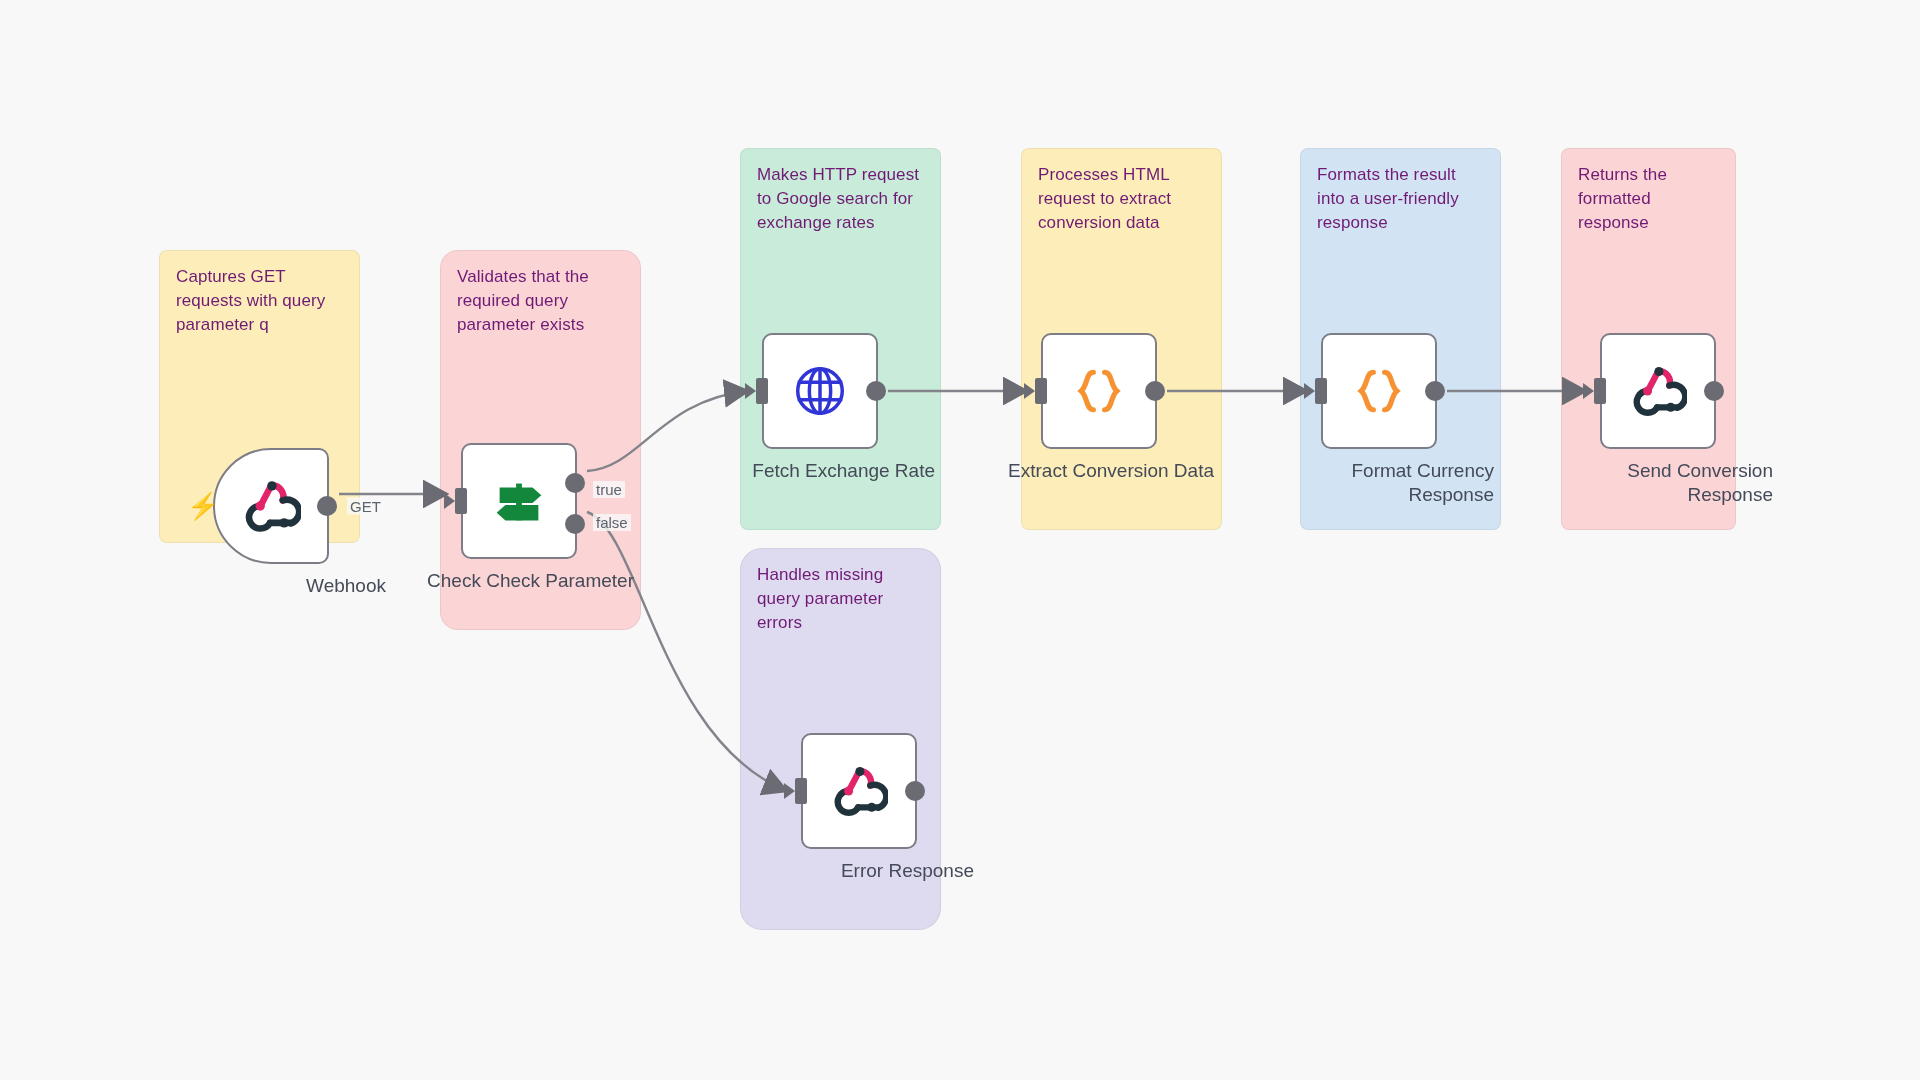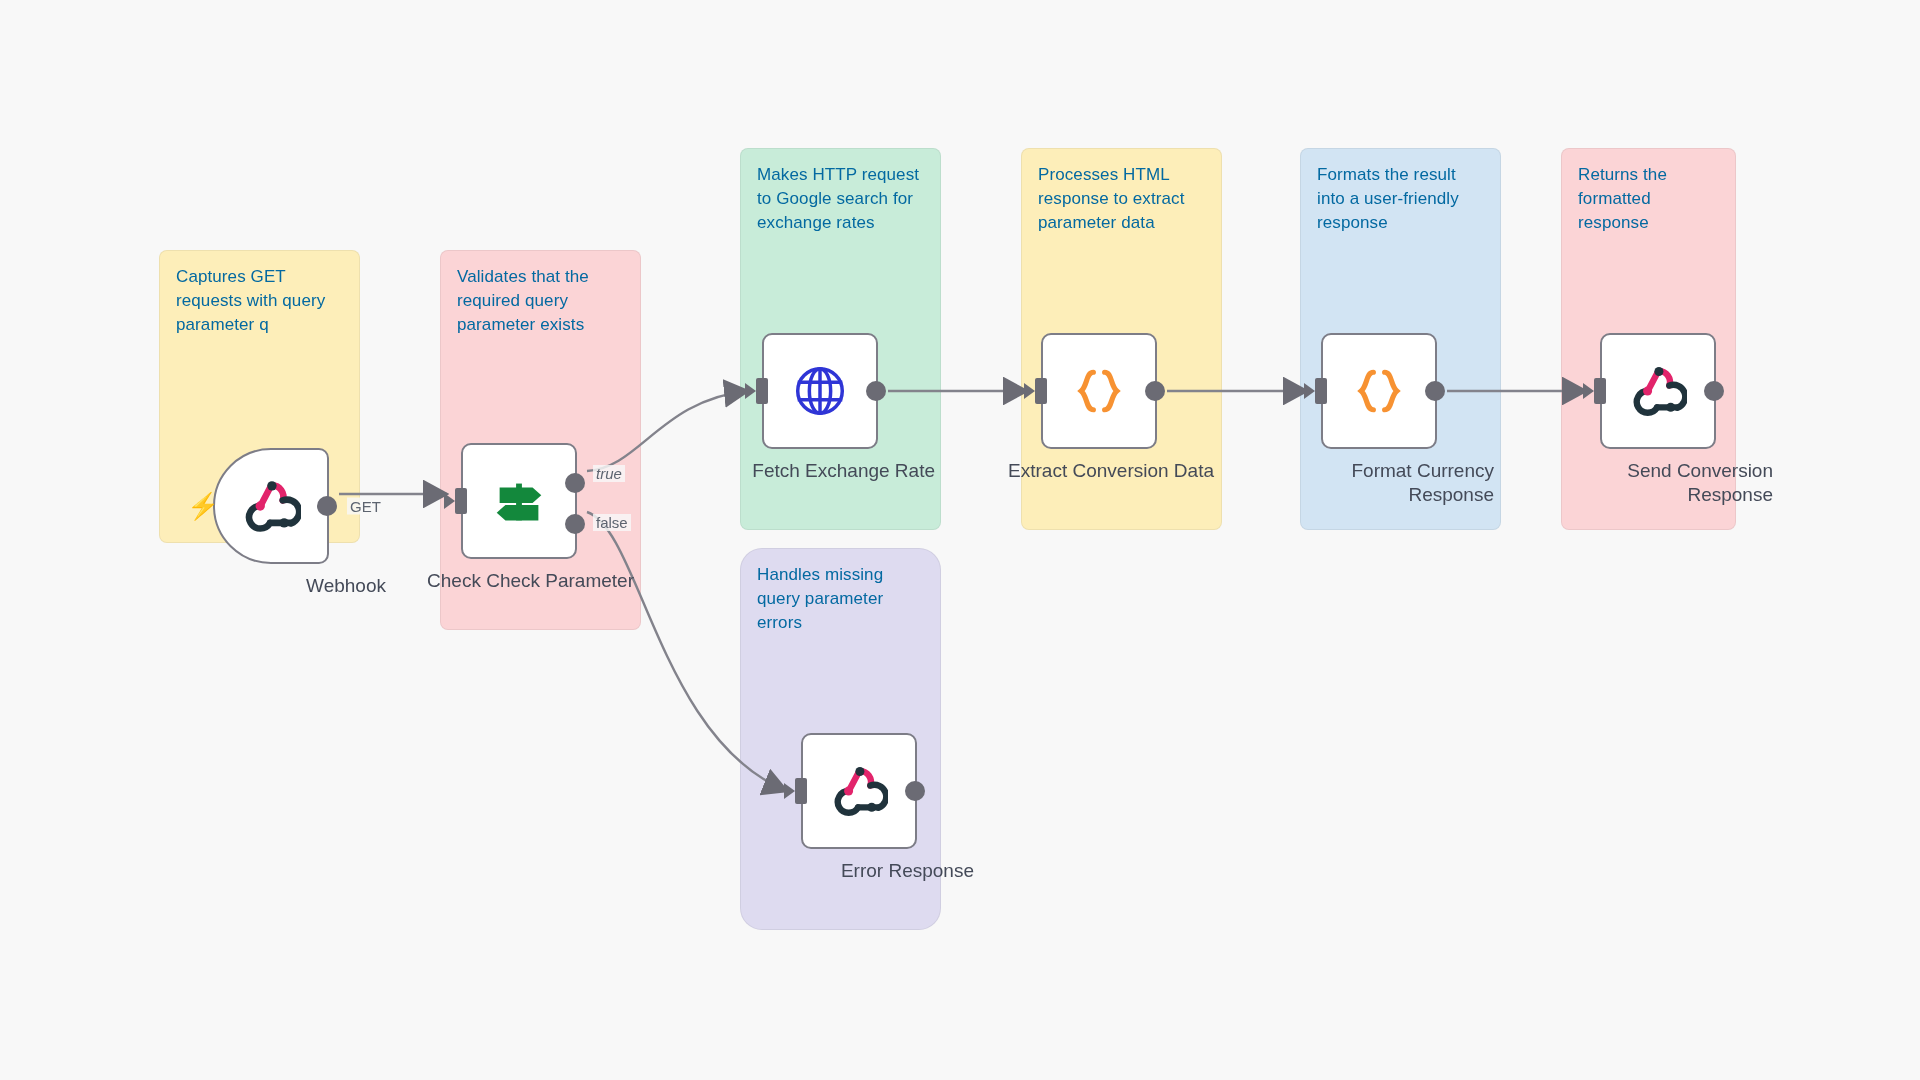--- a/index.html
+++ b/index.html
@@ -26,21 +26,21 @@
     box-sizing: border-box;
     border: 1px solid rgba(0,0,0,0.06);
   }
   .sticky-text {
     position: absolute;
     top: 14px;
     left: 16px;
     right: 14px;
     font-size: 17px;
     line-height: 1.42;
-    color: #0369a1;
+    color: #701a75;
     white-space: pre-line;
     letter-spacing: 0.1px;
   }
 
   
   #edges {
     position: absolute;
     left: 0; top: 0;
     width: 1920px;
     height: 1080px;
@@ -130,28 +130,28 @@
   }
 </style>
 </head>
 <body>
 
 <div id="canvas">
 
   <div class="sticky" id="sticky-0" style="left: 159px; top: 250px; width: 201px; height: 293px; background: rgb(253, 238, 185);">
     <div class="sticky-text">Captures GET requests with query parameter q</div>
   </div>
-  <div class="sticky" id="sticky-1" style="left: 440px; top: 250px; width: 201px; height: 380px; background: rgb(251, 212, 214);">
+  <div class="sticky" id="sticky-1" style="left: 440px; top: 250px; width: 201px; height: 380px; background: rgb(251, 212, 214); border-radius: 18px;">
     <div class="sticky-text">Validates that the required query parameter exists</div>
   </div>
   <div class="sticky" id="sticky-2" style="left: 740px; top: 148px; width: 201px; height: 382px; background: rgb(200, 236, 217);">
     <div class="sticky-text">Makes HTTP request to Google search for exchange rates</div>
   </div>
   <div class="sticky" id="sticky-3" style="left: 1021px; top: 148px; width: 201px; height: 382px; background: rgb(253, 238, 185);">
-    <div class="sticky-text">Processes HTML response to extract parameter data</div>
+    <div class="sticky-text">Processes HTML request to extract conversion data</div>
   </div>
   <div class="sticky" id="sticky-4" style="left: 1300px; top: 148px; width: 201px; height: 382px; background: rgb(210, 228, 243); padding-left: 44px;">
     <div class="sticky-text">Formats the result into a user-friendly response</div>
   </div>
   <div class="sticky" id="sticky-5" style="left: 1561px; top: 148px; width: 175px; height: 382px; background: rgb(251, 212, 214);">
     <div class="sticky-text">Returns the formatted response</div>
   </div>
   <div class="sticky" id="sticky-6" style="left: 740px; top: 548px; width: 201px; height: 382px; background: rgb(222, 219, 240); border-radius: 22px;">
     <div class="sticky-text">Handles missing query parameter errors</div>
   </div>
@@ -196,21 +196,21 @@
   </div>
 
   <div class="node" id="node-1" style="left: 461px; top: 443px;">
     <div class="port-in"></div>
     <svg width="62" height="62" viewBox="0 0 64 64">
       <rect x="29" y="14" width="6" height="38" fill="#13883c"></rect>
       <path d="M12 18 H46 L55 26 L46 34 H12 Z" fill="#13883c"></path>
       <path d="M52 36 H18 L9 44 L18 52 H52 Z" fill="#13883c"></path>
     </svg>
     <div class="port-out stacked" style="top:28px;"></div>
-    <div class="port-label" style="left:130px; top:20px;font-style:italic;">true</div>
+    <div class="port-label" style="left:130px; top:36px;">true</div>
     <div class="port-out stacked" style="top:69px;"></div>
     <div class="port-label" style="left:130px; top:69px;">false</div>
     <div class="node-label">Check Check Parameter</div>
   </div>
 
   <div class="node" id="node-2" style="left: 762px; top: 333px;">
     <div class="port-in"></div>
     <svg width="62" height="62" viewBox="0 0 64 64">
       <g stroke="#2f35d6" stroke-width="3.6" fill="none">
         <circle cx="32" cy="32" r="23"></circle>

